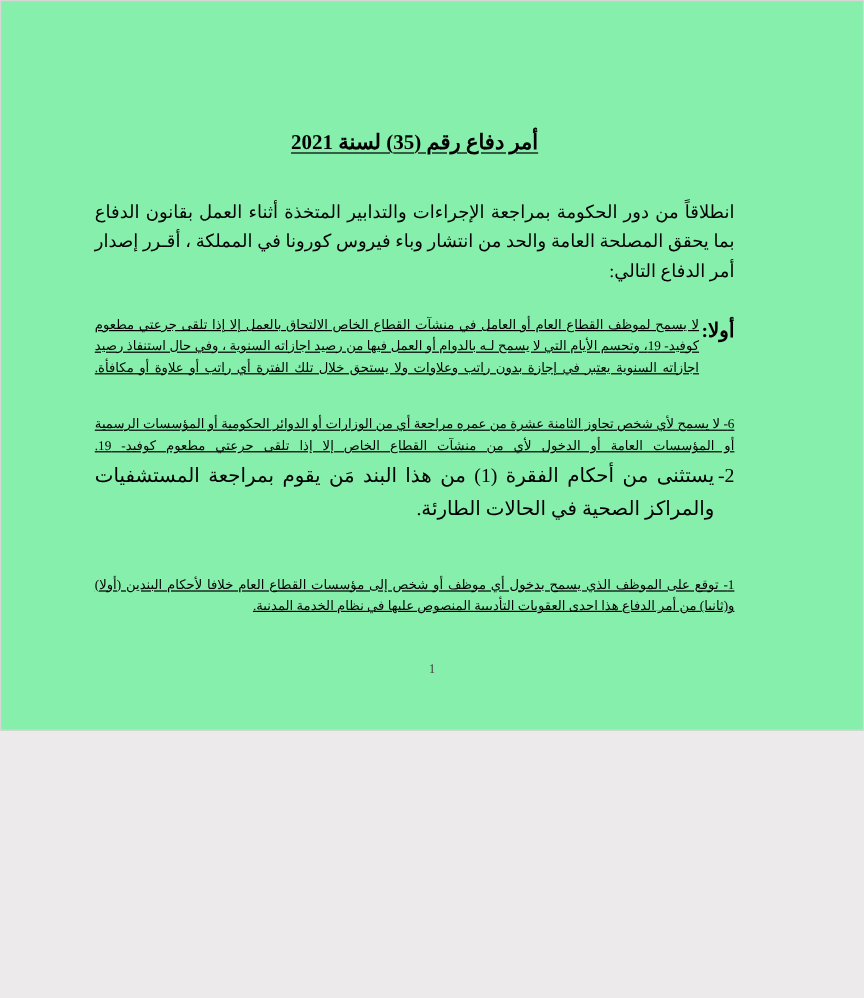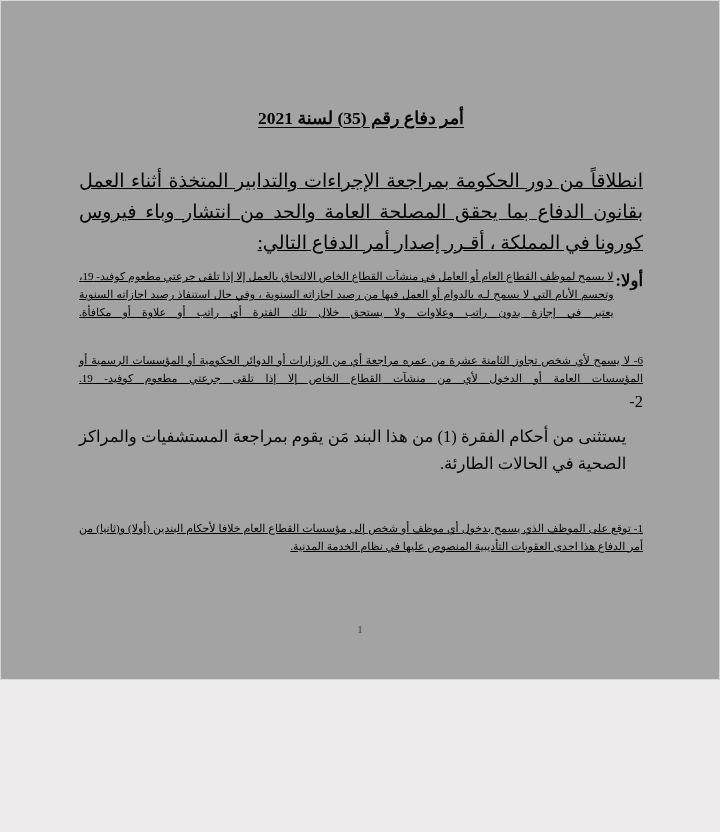--- a/index.html
+++ b/index.html
@@ -9,49 +9,48 @@
   }
   body {
     width: 720px;
     height: 832px;
     overflow: hidden;
     font-family: "Liberation Serif", "DejaVu Serif", serif;
   }
   .page {
     position: relative;
     width: 720px;
-    height: 680px;
-    background: #a3a3a3;
+    height: 609px;
+    background: #86efac;
     box-sizing: border-box;
     border: 1px solid #d8d6d6;
-    padding: 104px 76px 20px 78px;
+    padding: 104px 107px 20px 78px;
   }
   .title-block {
     text-align: center;
     margin: 0 0 34px 0;
   }
   .title-line {
     font-weight: bold;
     font-size: 17.5px;
     line-height: 1.55;
     text-decoration: underline;
     text-underline-offset: 3px;
     margin: 0 0 8px 0;
     color: #000;
     direction: rtl;
   }
   .para {
-    font-size: 19px;
+    font-size: 15px;
     line-height: 1.62;
     color: #000;
     text-align: justify;
     text-align-last: justify;
-    margin: 0 0 10px 0;
+    margin: 0 0 24px 0;
     direction: rtl;
-    text-decoration: underline;
   }
   .para.last-right {
     text-align-last: right;
   }
   .section {
     margin: 0 0 20px 0;
   }
   .hang {
     display: flex;
     direction: rtl;
@@ -86,21 +85,20 @@
     font-size: 16.5px;
     line-height: 1.62;
     padding-left: 3px;
   }
   .sub-item .txt {
     flex: 1;
     font-size: 16.5px;
     line-height: 1.62;
     text-align: justify;
     text-align-last: right;
-    margin-top: 35px;
   }
   .spacer-sm { height: 10px; }
   .spacer-md { height: 22px; }
   .page-number {
     position: absolute;
     bottom: 44px;
     left: 0;
     width: 100%;
     text-align: center;
     font-size: 11px;

